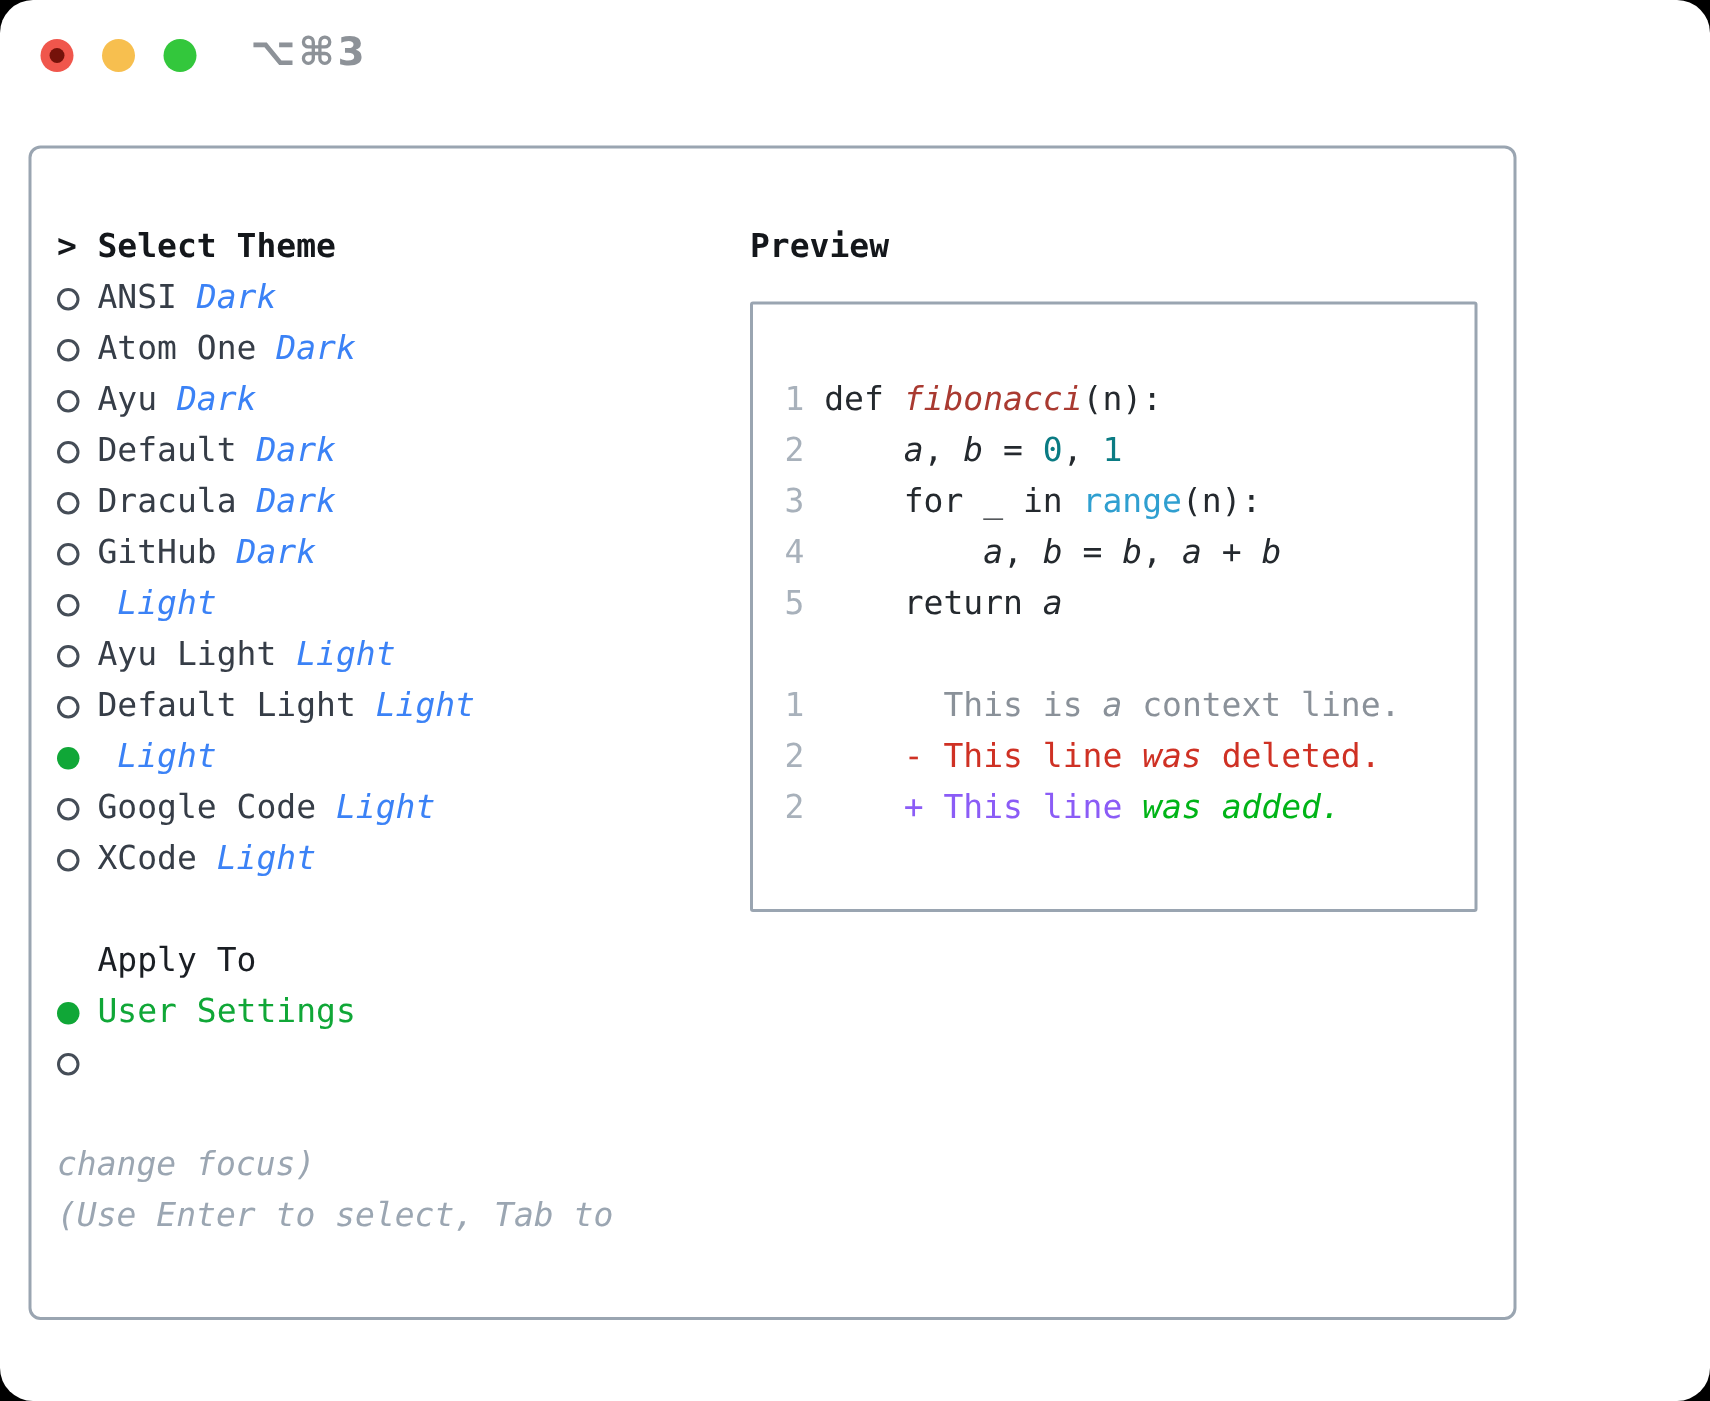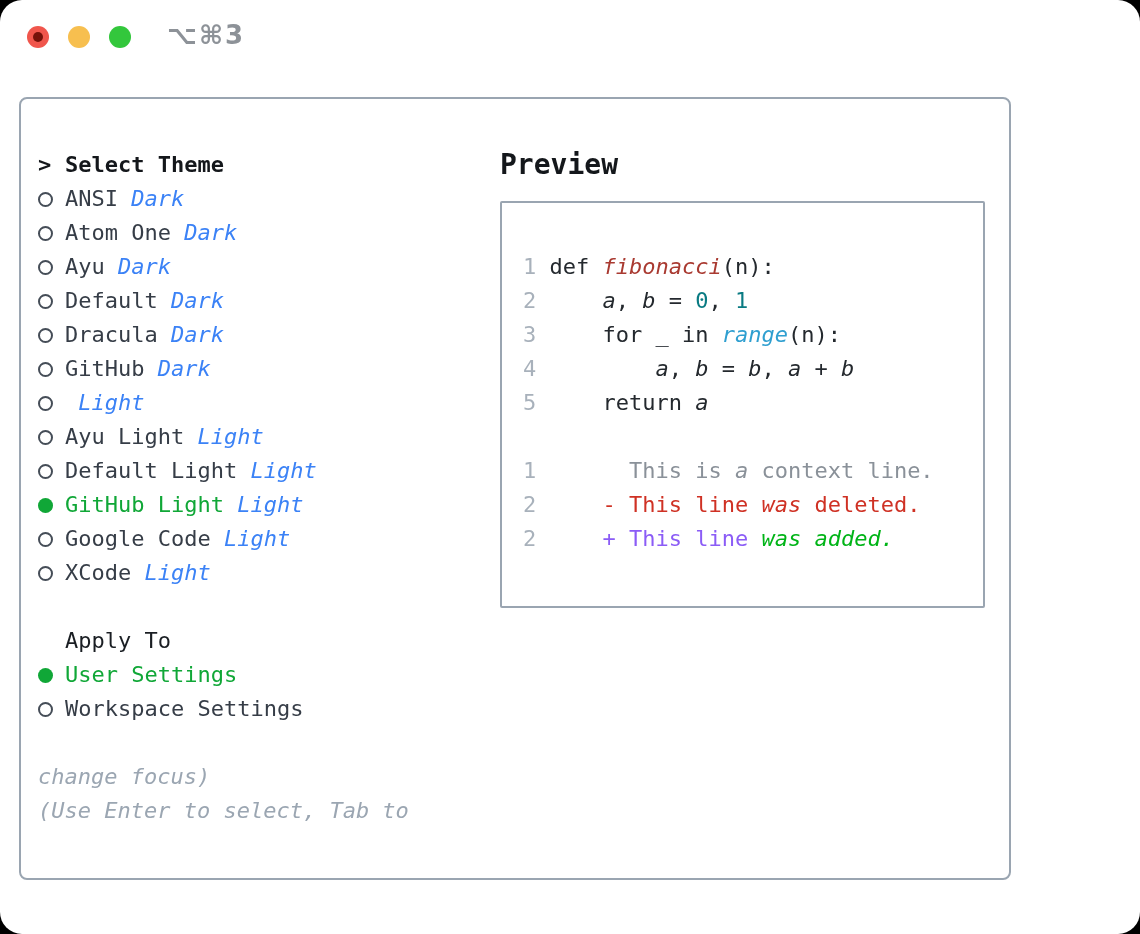--- a/index.html
+++ b/index.html
@@ -37,35 +37,35 @@
   .hdr{font-weight:bold;color:#14171b;}
   .subhdr{color:#1a1e23;}
   .circle{width:15px;height:15px;border:2px solid #454d57;border-radius:50%;box-sizing:border-box;}
   .circle.sel{background:#10a737;border:none;}
   .sel-text{color:#10a737;}
   .variant{color:#3b82f6;font-style:italic;}
   .hint-line{color:#9ba6b2;font-style:italic;height:34px;line-height:34px;white-space:pre;}
   
   .preview-hdr{
     position:absolute;left:500px;top:148px;height:34px;line-height:34px;
-    font-size:28px;font-weight:bold;color:#14171b;
+    font-size:22px;font-weight:bold;color:#14171b;
   }
   .codebox{
     position:absolute;left:500px;top:201px;width:485px;height:407px;
     border:2px solid #9aa5b1;border-radius:2px;box-sizing:border-box;
     padding:47px 0 0 21px;overflow:hidden;background:#fff;
     font-size:22px;line-height:34px;
   }
   .code-line{height:34px;white-space:pre;}
   .tok-ln{color:#a8b1bb;}
   .tok-k{color:#24292e;}
   .tok-fn{color:#a93a31;font-style:italic;}
   .tok-id{color:#24292e;font-style:italic;}
   .tok-nm{color:#0a7b83;}
-  .tok-call{color:#2f9fd0;font-style:italic;}
+  .tok-call{color:#2f9fd0;}
   .tok-ctx{color:#8a9199;}
   .tok-ctx-it{color:#8a9199;font-style:italic;}
   .tok-del{color:#cf3124;}
   .tok-del-it{color:#cf3124;font-style:italic;}
   .tok-add{color:#8b5cf6;}
   .tok-add-it{color:#00b417;font-style:italic;}
 </style>
 </head>
 <body>
 
@@ -88,32 +88,32 @@
     <div id="theme-list">
         <div class="row"><span class="marker"><span class="circle"></span></span><span>ANSI</span><span class="variant"> Dark</span></div>
         <div class="row"><span class="marker"><span class="circle"></span></span><span>Atom One</span><span class="variant"> Dark</span></div>
         <div class="row"><span class="marker"><span class="circle"></span></span><span>Ayu</span><span class="variant"> Dark</span></div>
         <div class="row"><span class="marker"><span class="circle"></span></span><span>Default</span><span class="variant"> Dark</span></div>
         <div class="row"><span class="marker"><span class="circle"></span></span><span>Dracula</span><span class="variant"> Dark</span></div>
         <div class="row"><span class="marker"><span class="circle"></span></span><span>GitHub</span><span class="variant"> Dark</span></div>
         <div class="row"><span class="marker"><span class="circle"></span></span><span class="variant"> Light</span></div>
         <div class="row"><span class="marker"><span class="circle"></span></span><span>Ayu Light</span><span class="variant"> Light</span></div>
         <div class="row"><span class="marker"><span class="circle"></span></span><span>Default Light</span><span class="variant"> Light</span></div>
-        <div class="row"><span class="marker"><span class="circle sel"></span></span><span class="sel-text">GitHub Light</span><span class="variant"> Light</span></div>
+        <div class="row"><span class="marker"><span class="circle sel"></span></span><span class="variant"> Light</span></div>
         <div class="row"><span class="marker"><span class="circle"></span></span><span>Google Code</span><span class="variant"> Light</span></div>
         <div class="row"><span class="marker"><span class="circle"></span></span><span>XCode</span><span class="variant"> Light</span></div>
       </div>
     <div class="row"></div>
     <div class="row">
       <span class="marker"></span>
       <span class="subhdr">Apply To</span>
     </div>
     <div id="apply-list">
         <div class="row"><span class="marker"><span class="circle sel"></span></span><span class="sel-text">User Settings</span></div>
-        <div class="row"><span class="marker"><span class="circle"></span></span><span>Workspace Settings</span></div>
+        <div class="row"><span class="marker"><span class="circle"></span></span></div>
       </div>
     <div class="row"></div>
     <div class="hint-line">change focus)</div>
     <div class="hint-line">(Use Enter to select, Tab to</div>
   </div>
 
   <div class="preview-hdr">Preview</div>
   <div class="codebox" id="codebox">
       <div class="code-line"><span class="tok-ln">1 </span><span class="tok-k">def </span><span class="tok-fn">fibonacci</span><span class="tok-k">(n):</span></div>
       <div class="code-line"><span class="tok-ln">2 </span><span class="tok-k">    </span><span class="tok-id">a</span><span class="tok-k">, </span><span class="tok-id">b</span><span class="tok-k"> = </span><span class="tok-nm">0</span><span class="tok-k">, </span><span class="tok-nm">1</span></div>

